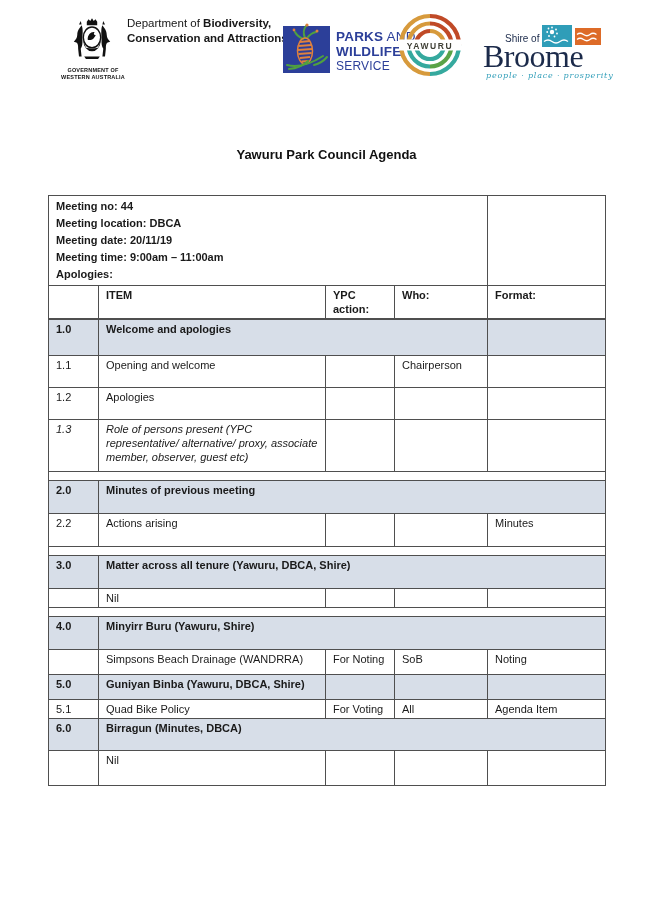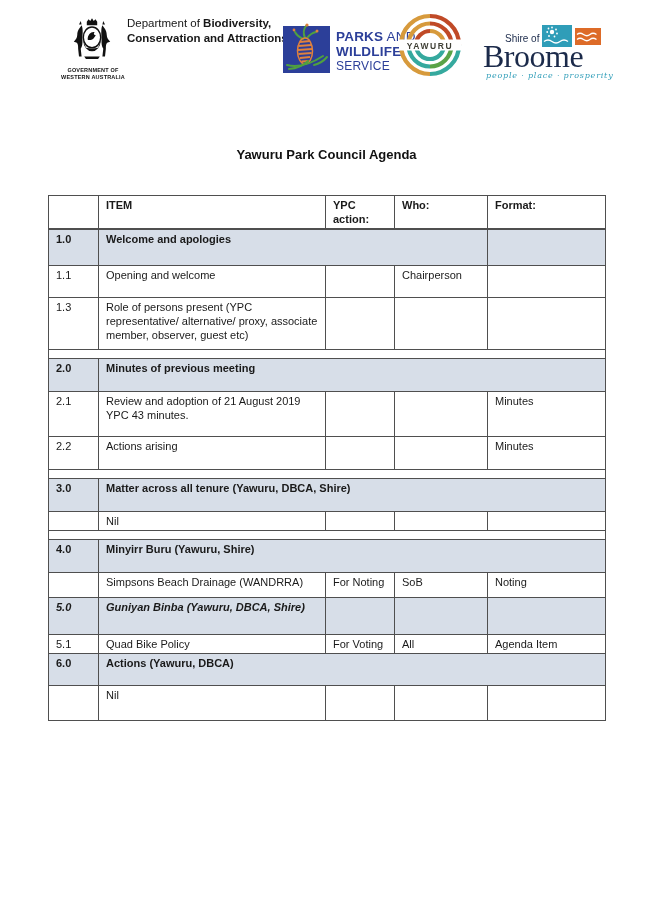--- a/index.html
+++ b/index.html
@@ -175,59 +175,69 @@
   <div class="tbl-wrap">
     <table class="agenda">
       <colgroup>
         <col style="width:50px">
           <col style="width:227px">
           <col style="width:69px">
         <col style="width:93px">
           <col style="width:118px">
       </colgroup>
       <tbody>
+          <tr style="height: 88px;">
+            <td colspan="4" class="bold">
+              <div class="meta-line">Meeting no: 44</div>
+              <div class="meta-line">Meeting location: DBCA</div>
+              <div class="meta-line">Meeting date: 20/11/19</div>
+              <div class="meta-line">Meeting time: 9:00am – 11:00am</div>
+              <div class="meta-line">Apologies:</div>
+            </td>
+            <td class="bold"></td>
+          </tr>
           <tr class="colhead" style="height: 30px;">
             <td class="bold"></td>
             <td class="bold">ITEM</td>
             <td class="bold">YPC action:</td>
             <td class="bold">Who:</td>
             <td class="bold">Format:</td>
           </tr>
           <tr class="shaded" style="height: 36px;">
             <td class="bold">1.0</td>
             <td colspan="3" class="bold">Welcome and apologies</td>
             <td class="bold"></td>
           </tr>
           <tr style="height: 32px;">
             <td>1.1</td>
             <td>Opening and welcome</td>
             <td></td>
             <td>Chairperson</td>
             <td></td>
           </tr>
-          <tr style="height: 52px;">
+          <tr style="height: 32px;">
+            <td>1.2</td>
+            <td>Apologies</td>
+            <td></td>
+            <td></td>
+            <td></td>
+          </tr>
+          <tr style="height: 52px; font-style: italic;">
             <td>1.3</td>
             <td>Role of persons present (YPC representative/ alternative/ proxy, associate member, observer, guest etc)</td>
             <td></td>
             <td></td>
             <td></td>
           </tr>
           <tr style="height: 9px;">
             <td colspan="5" class="spacer"></td>
           </tr>
           <tr class="shaded" style="height: 33px; padding-left: 24px;">
             <td class="bold">2.0</td>
             <td colspan="4" class="bold">Minutes of previous meeting</td>
-          </tr>
-          <tr style="height: 45px;">
-            <td>2.1</td>
-            <td>Review and adoption of 21 August 2019 YPC 43 minutes.</td>
-            <td></td>
-            <td></td>
-            <td>Minutes</td>
           </tr>
           <tr style="height: 33px;">
             <td>2.2</td>
             <td>Actions arising</td>
             <td></td>
             <td></td>
             <td>Minutes</td>
           </tr>
           <tr style="height: 9px;">
             <td colspan="5" class="spacer"></td>
@@ -250,37 +260,37 @@
             <td class="bold">4.0</td>
             <td colspan="4" class="bold">Minyirr Buru (Yawuru, Shire)</td>
           </tr>
           <tr style="height: 25px;">
             <td></td>
             <td>Simpsons Beach Drainage (WANDRRA)</td>
             <td>For Noting</td>
             <td>SoB</td>
             <td>Noting</td>
           </tr>
-          <tr class="shaded" style="height: 37px; font-style: italic;">
+          <tr class="shaded" style="height: 25px;">
             <td class="bold">5.0</td>
             <td class="bold">Guniyan Binba (Yawuru, DBCA, Shire)</td>
             <td class="bold"></td>
             <td class="bold"></td>
             <td class="bold"></td>
           </tr>
           <tr style="height: 18px;">
             <td>5.1</td>
             <td>Quad Bike Policy</td>
             <td>For Voting</td>
             <td>All</td>
             <td>Agenda Item</td>
           </tr>
           <tr class="shaded" style="height: 32px;">
             <td class="bold">6.0</td>
-            <td colspan="4" class="bold">Actions (Yawuru, DBCA)</td>
+            <td colspan="4" class="bold">Birragun (Minutes, DBCA)</td>
           </tr>
           <tr style="height: 35px;">
             <td></td>
             <td>Nil</td>
             <td></td>
             <td></td>
             <td></td>
           </tr>
         </tbody>
     </table>

